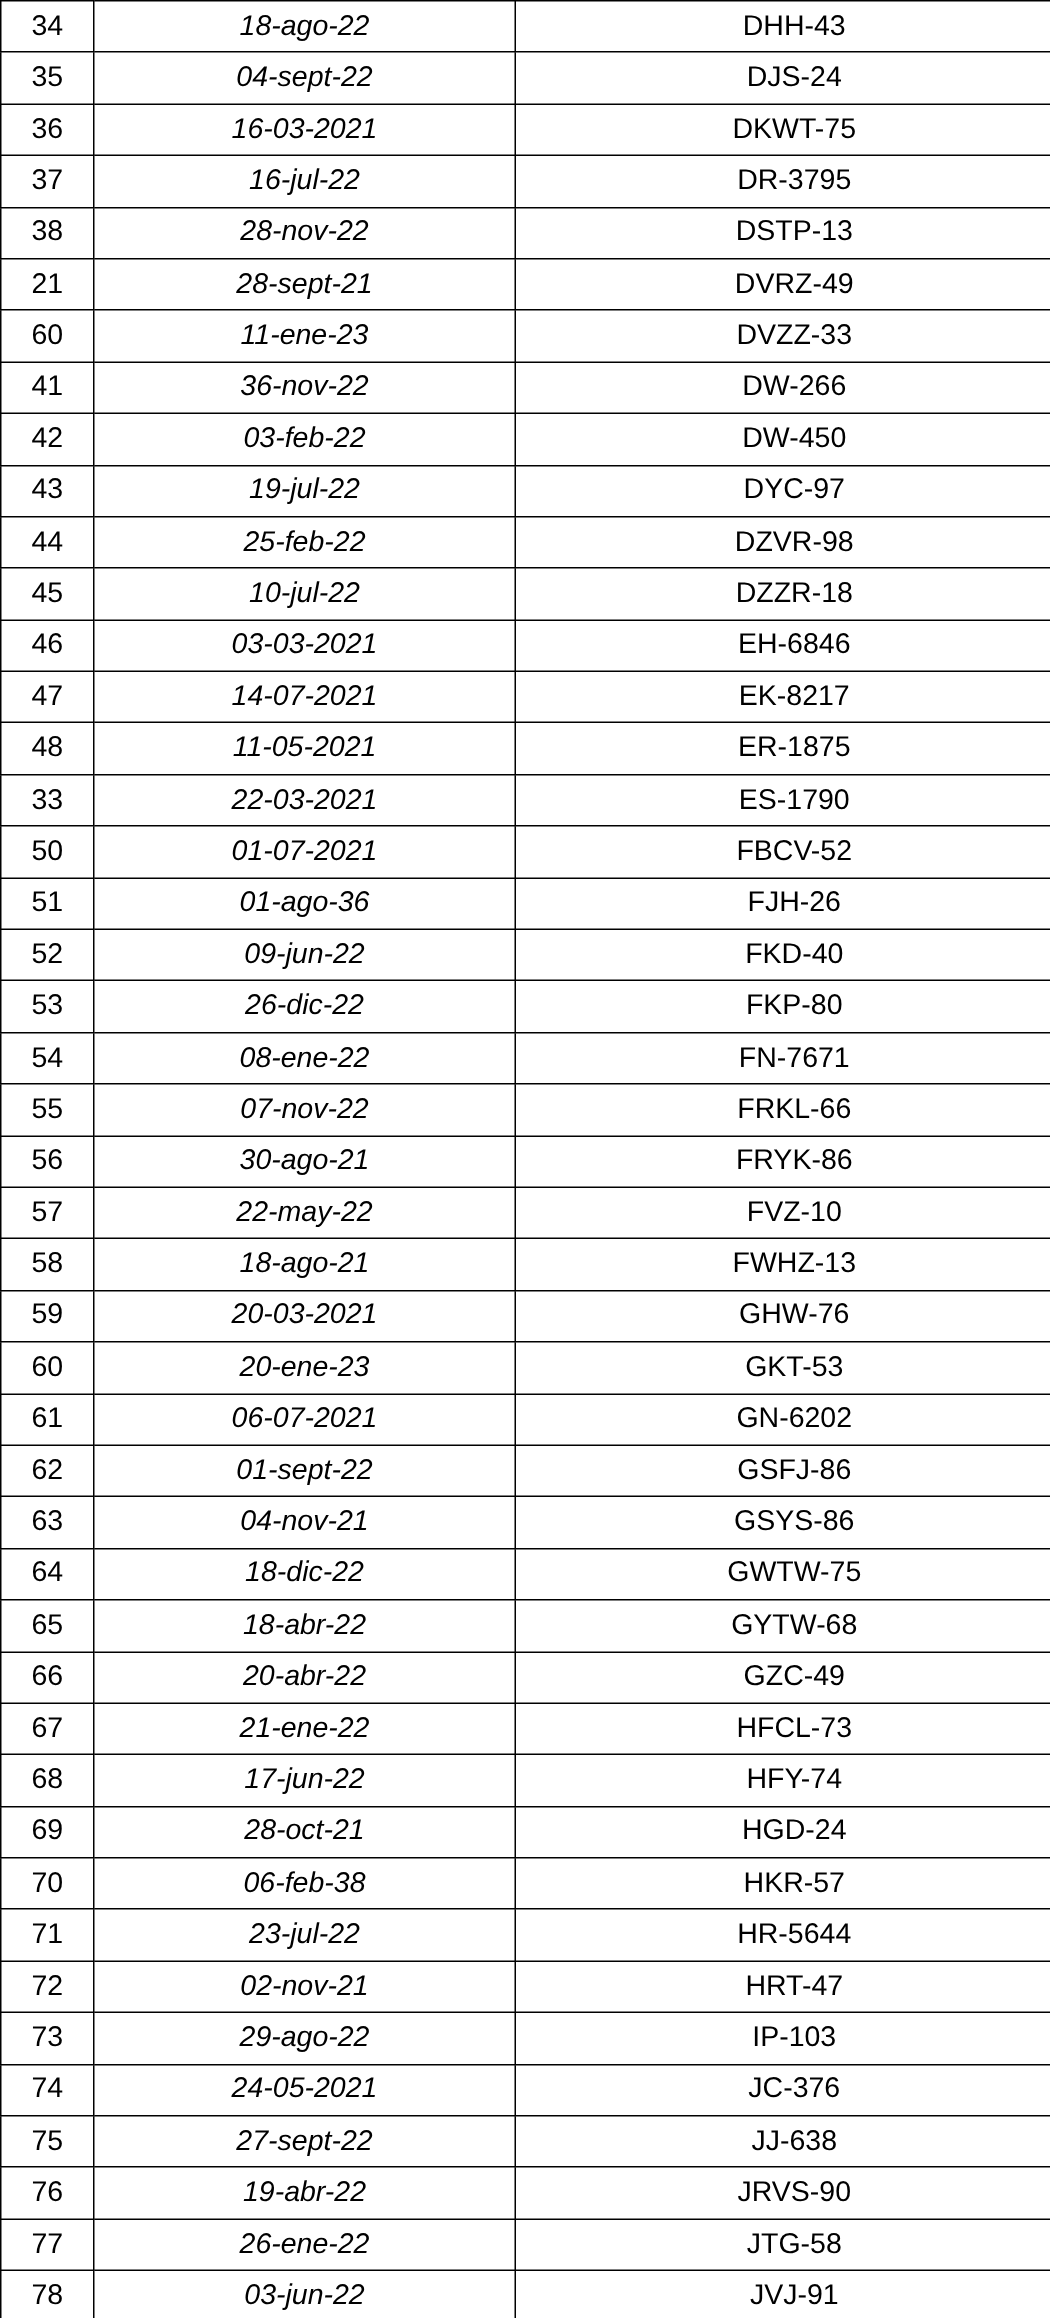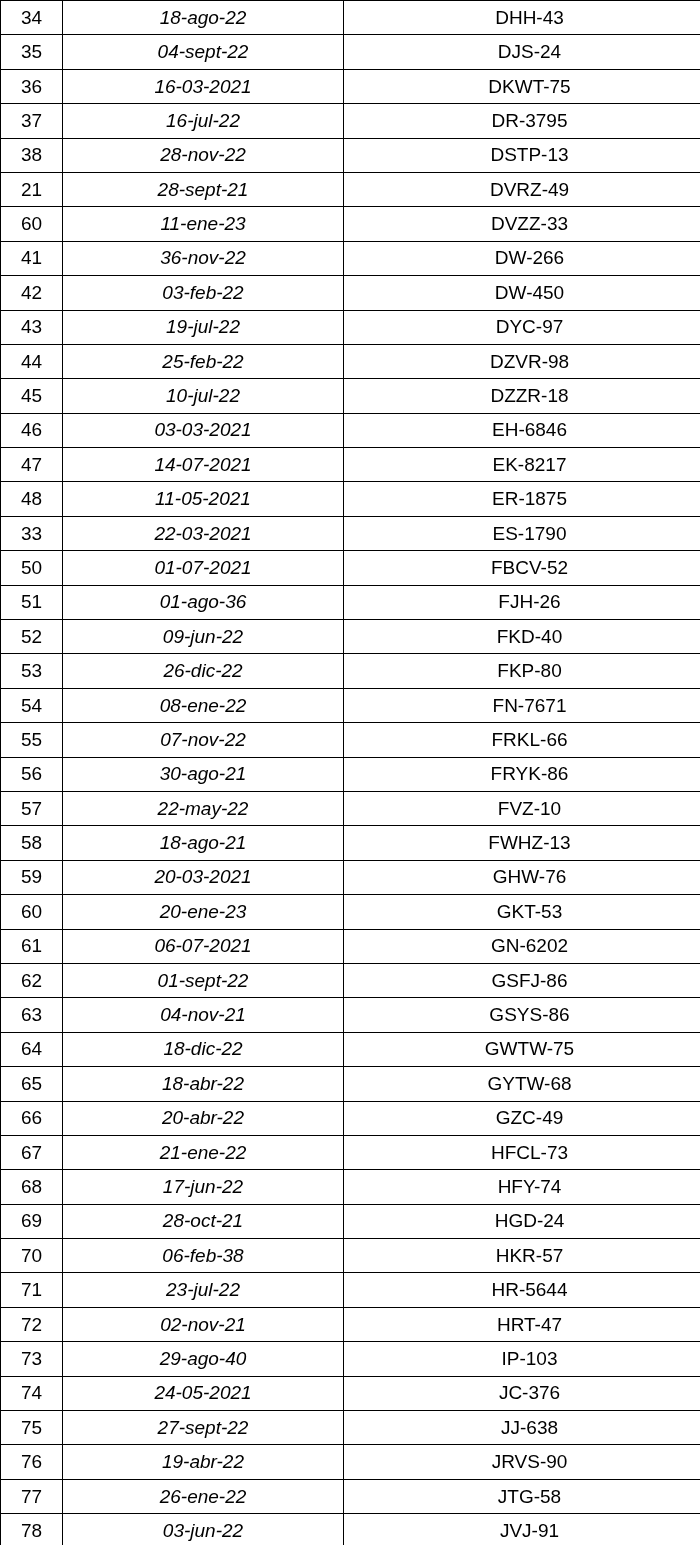--- a/index.html
+++ b/index.html
@@ -247,21 +247,21 @@
           <td class="col-date">23-jul-22</td>
           <td class="col-code">HR-5644</td>
         </tr>
         <tr>
           <td class="col-num">72</td>
           <td class="col-date">02-nov-21</td>
           <td class="col-code">HRT-47</td>
         </tr>
         <tr>
           <td class="col-num">73</td>
-          <td class="col-date">29-ago-40</td>
+          <td class="col-date">29-ago-22</td>
           <td class="col-code">IP-103</td>
         </tr>
         <tr>
           <td class="col-num">74</td>
           <td class="col-date">24-05-2021</td>
           <td class="col-code">JC-376</td>
         </tr>
         <tr>
           <td class="col-num">75</td>
           <td class="col-date">27-sept-22</td>

